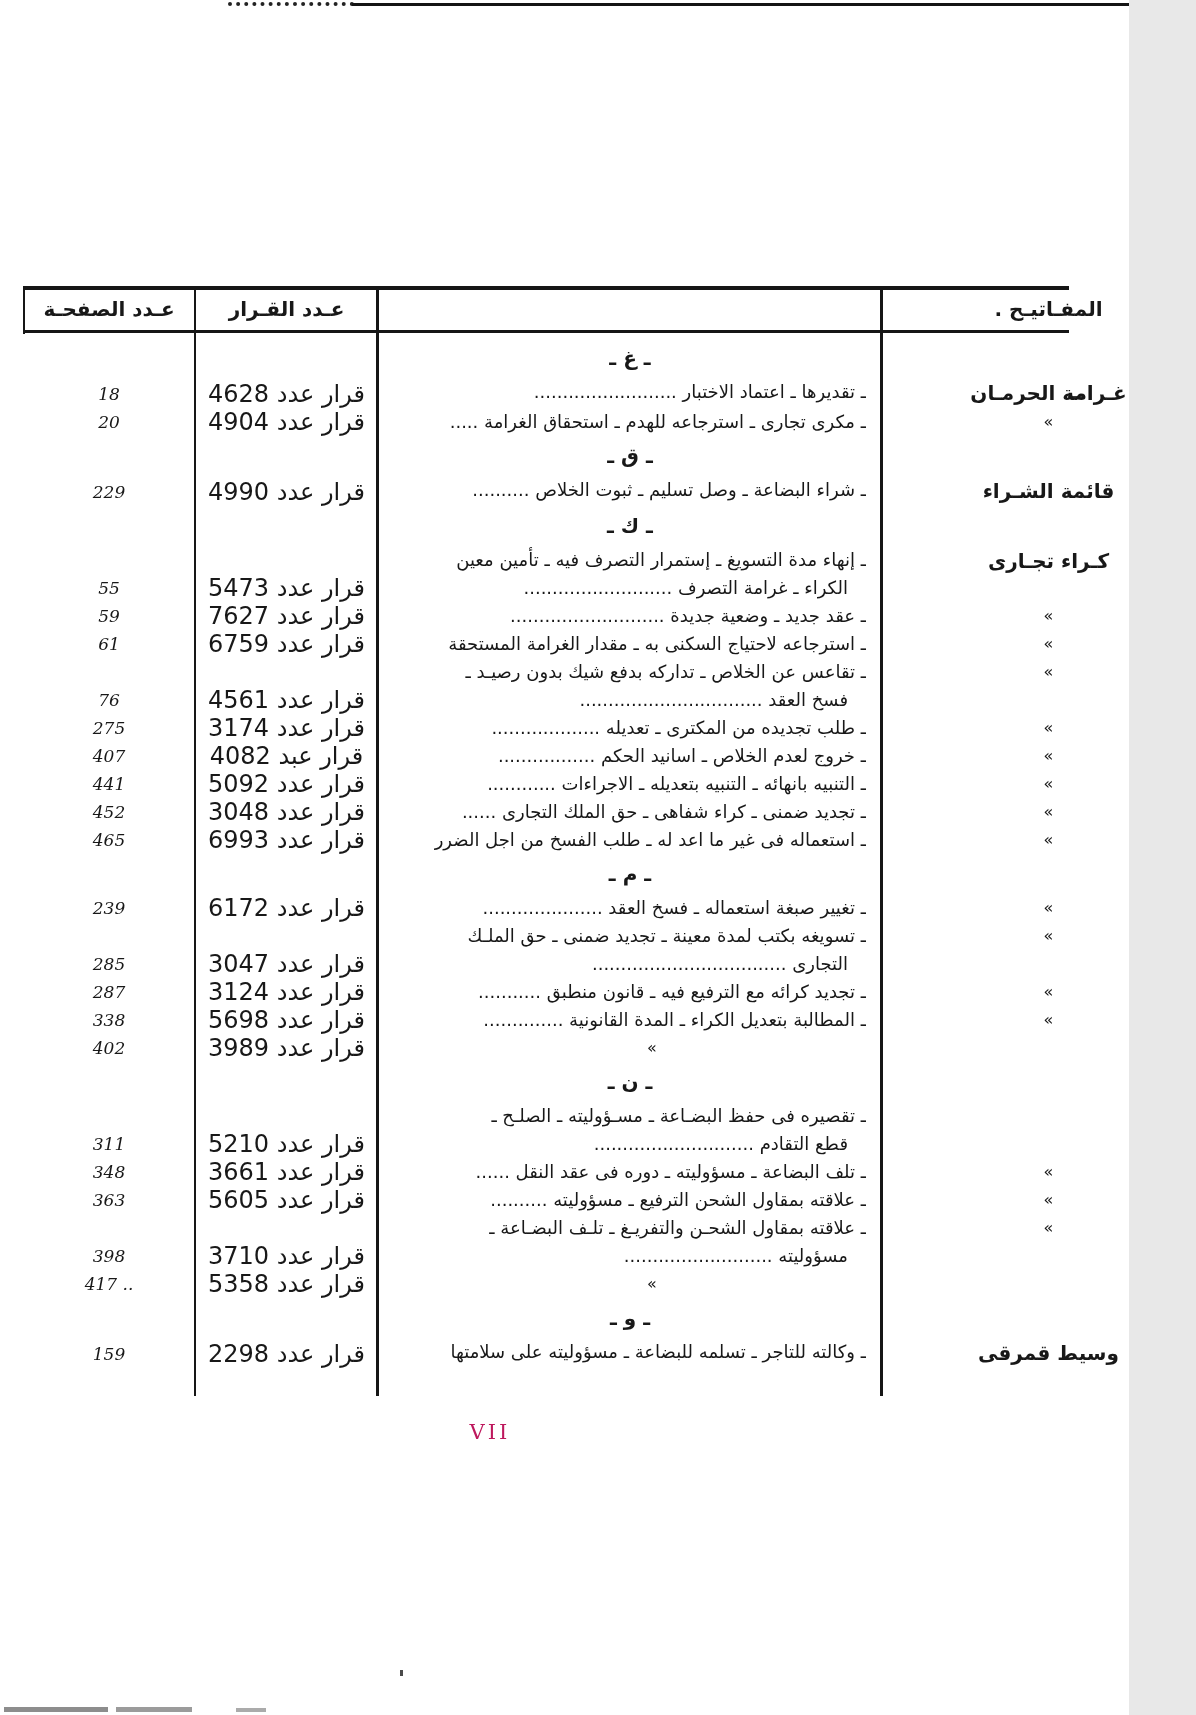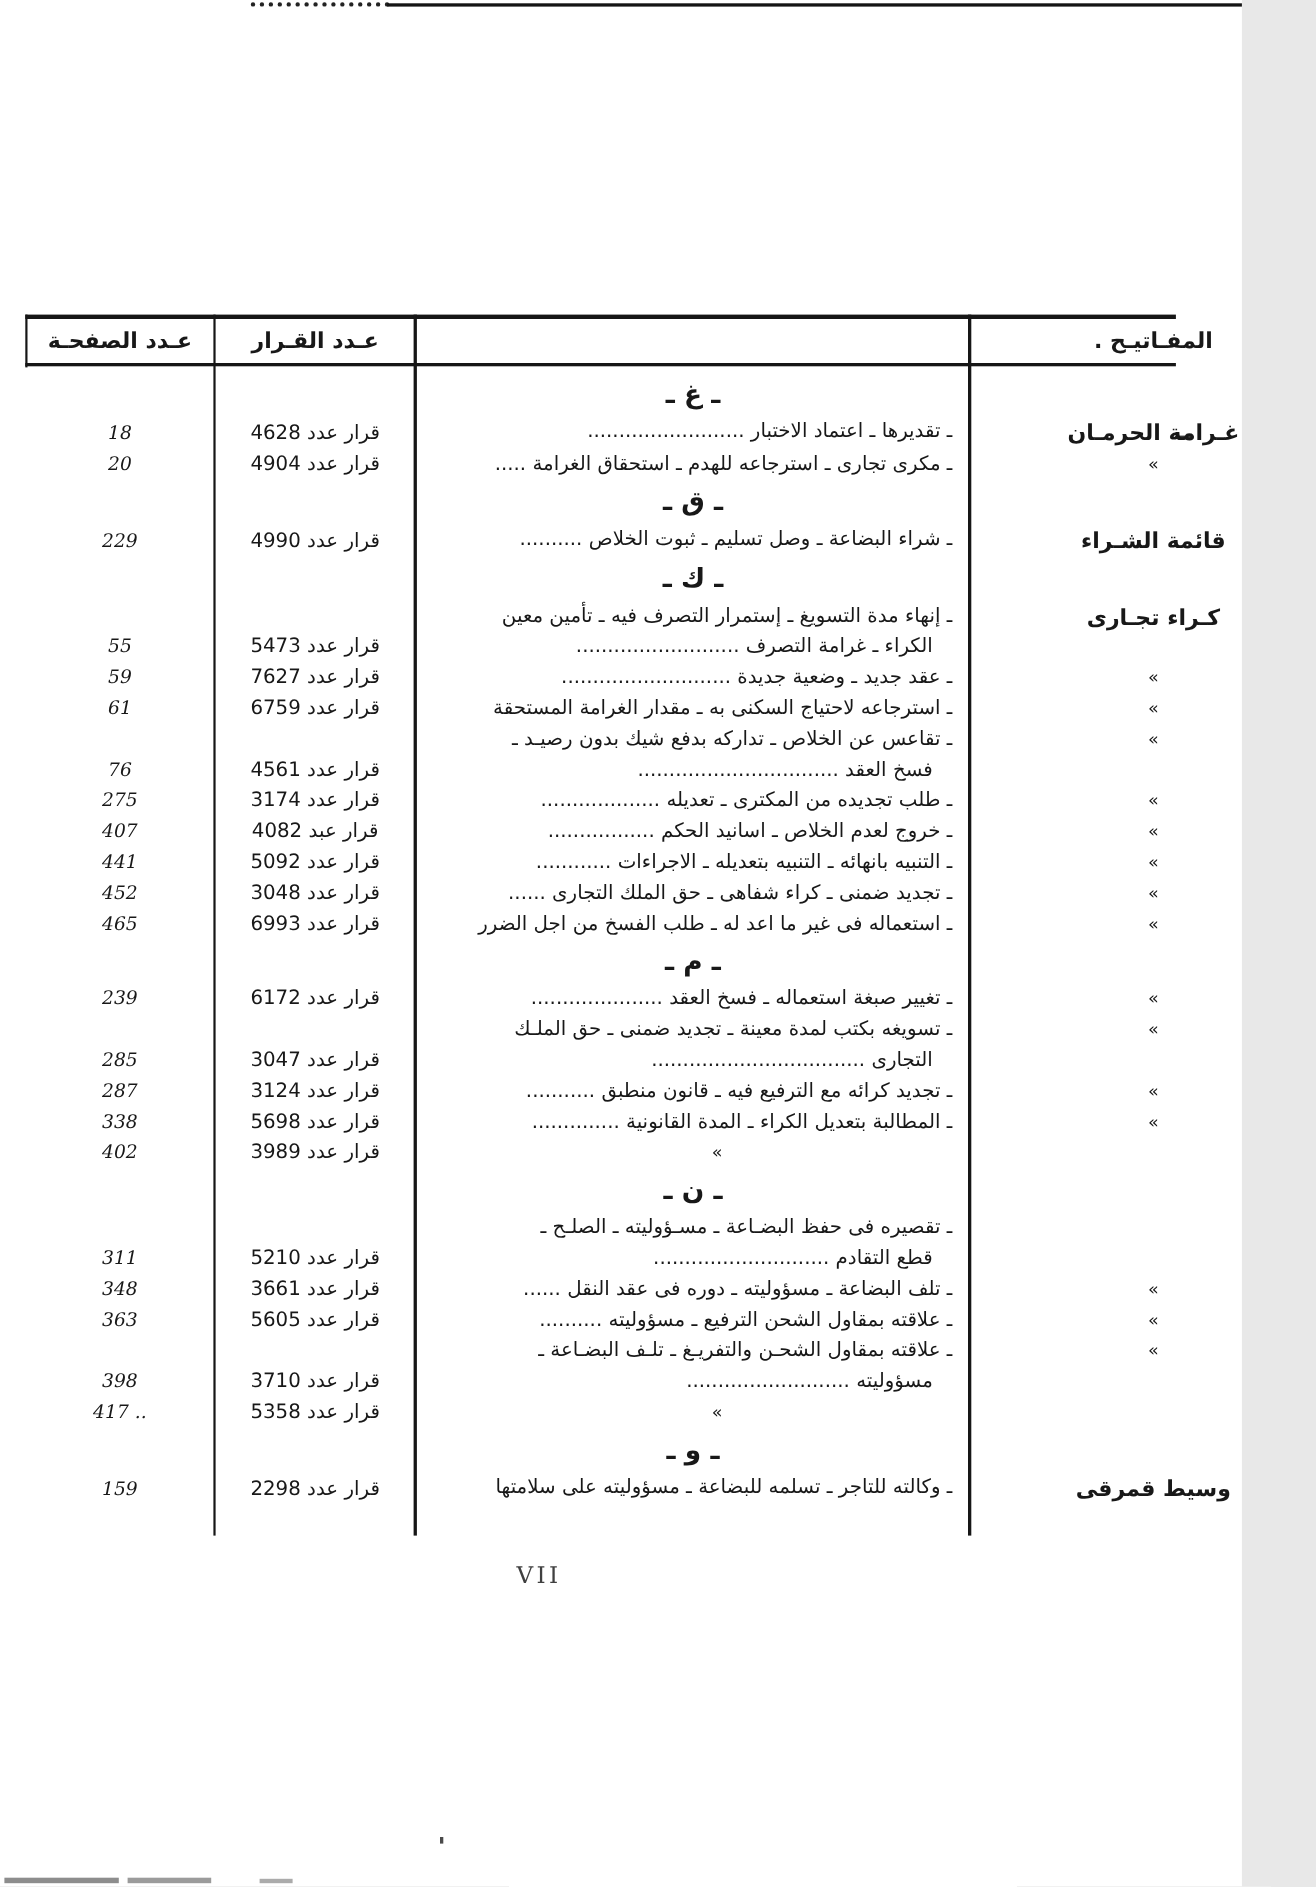--- a/index.html
+++ b/index.html
@@ -45,40 +45,40 @@
   
   .table-body{position:absolute;left:23px;top:338px;width:1148px;}
   .row{display:grid;grid-template-columns:172px 183px 504px 289px;min-height:28px;}
   .row.sec{min-height:36px;align-items:center;margin:2px 0;}
   .cell{min-width:0;}
   .cell-page{
     font-family:"DejaVu Serif",serif;font-size:17px;text-align:center;
     line-height:28px;align-self:end;direction:ltr;font-style:italic;
   }
   .cell-decision{
-    direction:rtl;text-align:center;font-size:18px;line-height:28px;align-self:end;
+    direction:rtl;text-align:center;font-size:24px;line-height:28px;align-self:end;
     white-space:nowrap;overflow:hidden;
   }
   .cell-subject{
     direction:rtl;text-align:right;font-size:18px;padding:0 16px 0 6px;
   }
   .subject-line{line-height:28px;white-space:nowrap;overflow:hidden;}
   .subject-line.cont{padding-right:18px;}
-  .sec .cell-subject{font-weight:700;font-size:24px;text-align:center;line-height:32px;padding-left:16px;}
+  .sec .cell-subject{font-weight:700;font-size:20px;text-align:center;line-height:32px;padding-left:16px;}
   .cell-keys{
     direction:rtl;text-align:center;font-weight:700;font-size:20px;
     line-height:30px;align-self:start;padding-left:44px;white-space:nowrap;overflow:hidden;
   }
   .cell-keys.ditto{font-weight:400;font-size:16px;line-height:28px;}
 
   
   .footer-page-number{
     position:absolute;left:430px;top:1420px;width:120px;
     font-family:"DejaVu Serif",serif;font-size:21px;letter-spacing:3px;
-    text-align:center;color:#404040;
+    text-align:center;color:#be185d;
   }
 </style>
 </head>
 <body>
 
 <div class="page">
 
   <div class="top-edge-dots"></div>
   <div class="top-edge-solid"></div>
   <div class="right-strip"></div>

